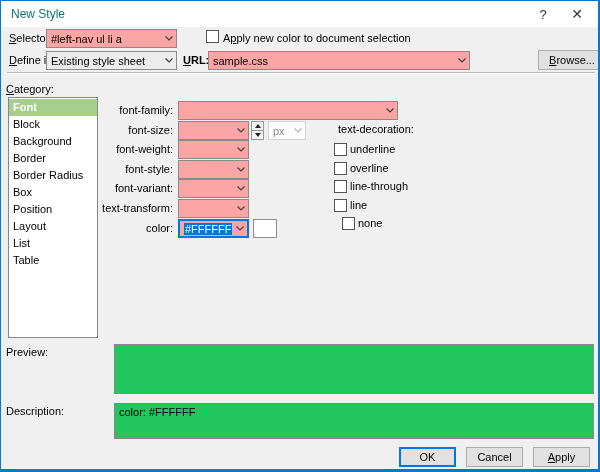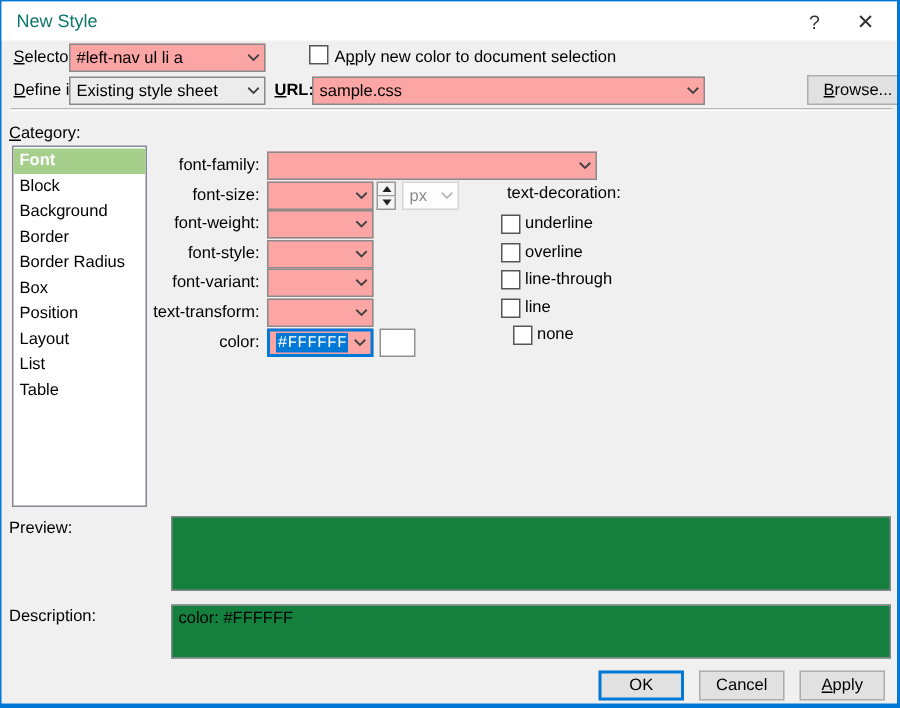--- a/index.html
+++ b/index.html
@@ -20,28 +20,28 @@
   u{text-decoration:underline;}
   .combo{
     position:absolute;height:19px;background:#fca5a5;border:1px solid #8a8a8a;
     display:flex;align-items:center;
   }
   .combo .val{flex:1;padding:0 4px;white-space:nowrap;overflow:hidden;}
   .combo .chev{width:15px;display:flex;align-items:center;justify-content:center;align-self:stretch;}
   .combo.gray{background:#ececec;}
   .combo.disabled{background:#fdfdfd;border-color:#d4d4d4;color:#8b8b8b;}
   .combo.focused{border:2px solid #0078d7;}
-  .sel-text{background:#0078d7;color:#fff;padding:4px 1px;font-family:Liberation Mono, monospace;}
+  .sel-text{background:#0078d7;color:#fff;padding:4px 1px;}
   .cb{position:absolute;width:13px;height:13px;background:#fff;border:1px solid #555;}
   .tdrow{position:absolute;display:flex;align-items:center;height:14px;}
   .tdrow .cbx{width:13px;height:13px;background:#fff;border:1px solid #555;margin-right:3px;flex:none;}
   .listbox{position:absolute;left:7px;top:96px;width:90px;height:241px;background:#fff;border:1px solid #828790;padding-top:1px;}
   .li{height:17px;line-height:17px;padding-left:4px;white-space:nowrap;overflow:hidden;}
   .li.sel{background:#a6cf8c;color:#fff;font-weight:bold;}
-  .box{position:absolute;background:#15803d;border:1px solid #828790;}
+  .box{position:absolute;background:#22c55e;border:1px solid #828790;}
   .btn{position:absolute;width:57px;height:20px;background:#e1e1e1;border:1px solid #adadad;
        display:flex;align-items:center;justify-content:center;font-size:11px;}
   .btn.default{border:2px solid #0078d7;}
   .spinner{position:absolute;left:250px;top:120px;width:13px;height:19px;display:flex;flex-direction:column;}
   .spinbtn{flex:1;background:#f4f4f4;border:1px solid #9a9a9a;display:flex;align-items:center;justify-content:center;}
   .spinbtn + .spinbtn{border-top:none;}
   .tri-up{width:0;height:0;border-left:3px solid transparent;border-right:3px solid transparent;border-bottom:4px solid #222;}
   .tri-down{width:0;height:0;border-left:3px solid transparent;border-right:3px solid transparent;border-top:4px solid #222;}
   .sep{position:absolute;left:6px;top:71px;width:588px;height:2px;border-top:1px solid #b7b7b7;border-bottom:1px solid #fff;}
   .flabel{position:absolute;left:88px;width:84px;text-align:right;white-space:nowrap;}

